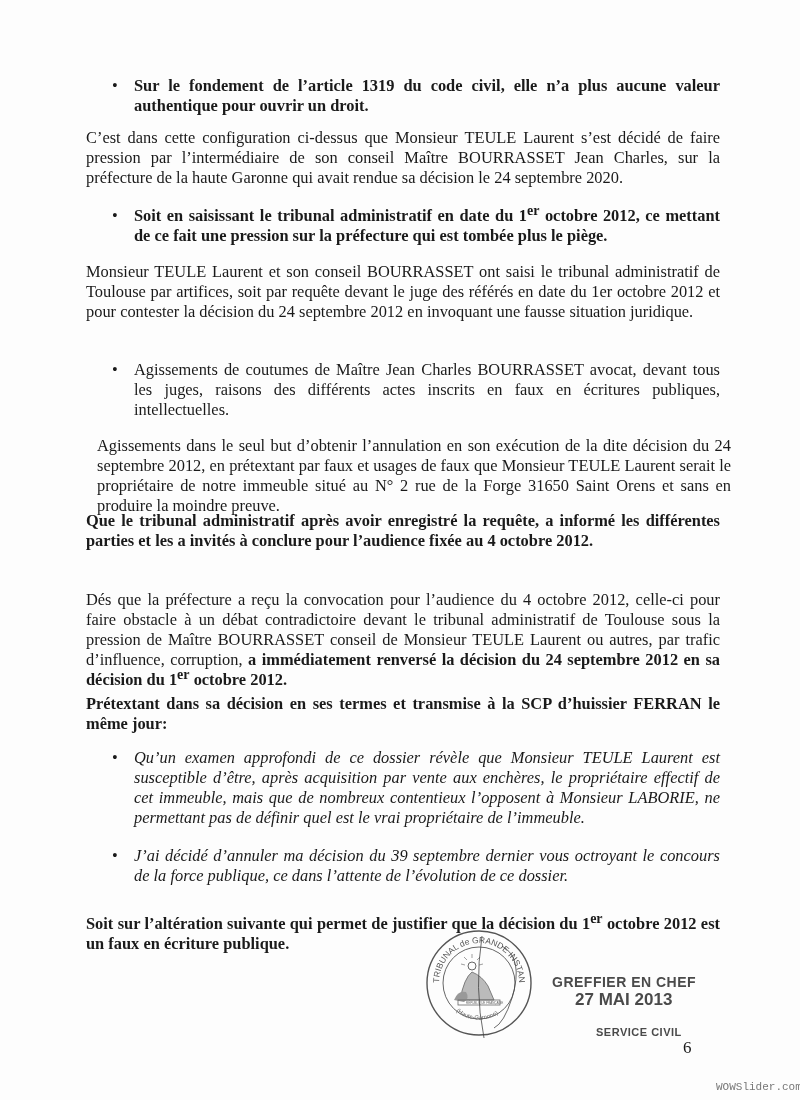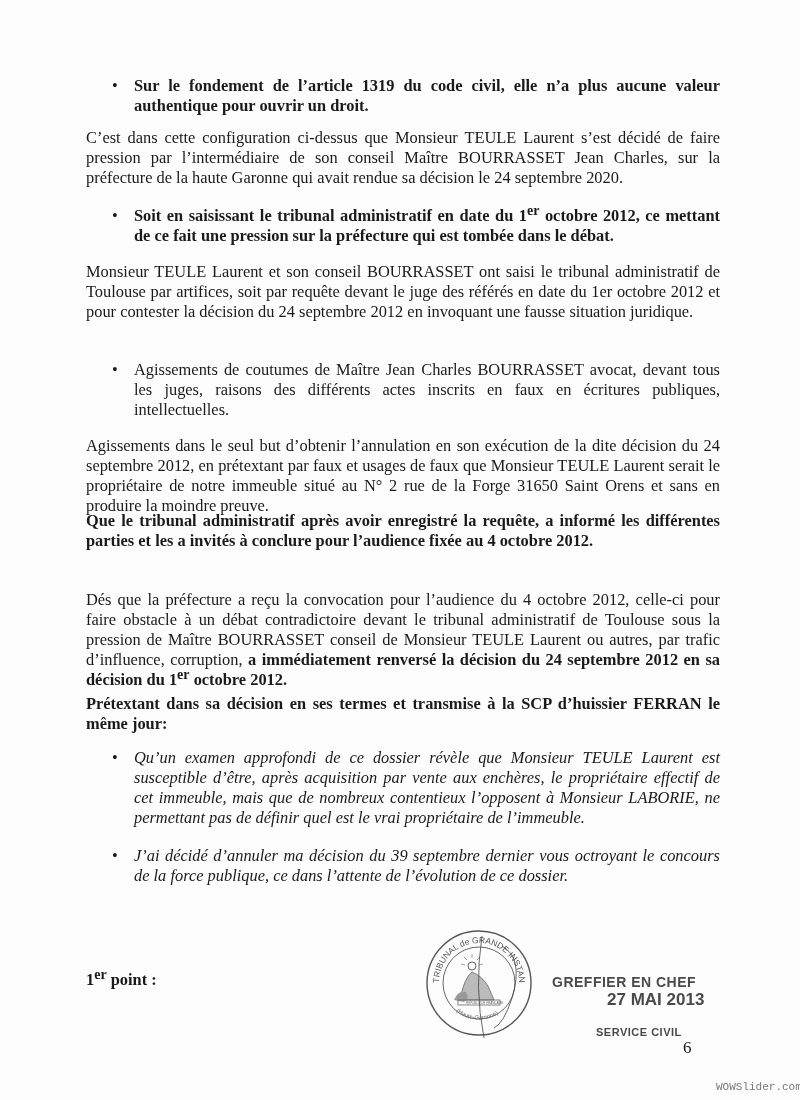--- a/index.html
+++ b/index.html
@@ -48,54 +48,54 @@
 
   <div class="bullet-item b" style="top:76px;">
     <span class="dot">•</span>
     <span>Sur le fondement de l’article 1319 du code civil, elle n’a plus aucune valeur authentique pour ouvrir un droit.</span>
   </div>
 
   <div class="p" style="top:128px;">C’est dans  cette configuration ci-dessus que Monsieur TEULE Laurent s’est décidé de faire pression par l’intermédiaire de son conseil Maître BOURRASSET Jean Charles, sur la préfecture de la haute Garonne qui avait rendue sa décision le 24 septembre 2020.</div>
 
   <div class="bullet-item b" style="top:206px;">
     <span class="dot">•</span>
-    <span>Soit en saisissant le tribunal administratif en date du 1</span><sup>er</sup><span> octobre 2012, ce mettant de ce fait une pression sur la préfecture qui est tombée dans le débat.</span>
+    <span>Soit en saisissant le tribunal administratif en date du 1</span><sup>er</sup><span> octobre 2012, ce mettant de ce fait une pression sur la préfecture qui est tombée plus le piège.</span>
   </div>
 
   <div class="p" style="top:262px;">Monsieur TEULE Laurent et son conseil BOURRASSET  ont saisi le tribunal administratif de Toulouse par artifices, soit par requête devant le juge des référés en date du 1er octobre 2012 et pour contester la décision du 24 septembre 2012 en invoquant une fausse situation juridique.</div>
 
   <div class="bullet-item" style="top:360px;">
     <span class="dot">•</span>
     <span>Agissements de coutumes de Maître Jean Charles BOURRASSET avocat, devant tous les juges, raisons des différents actes inscrits en faux en écritures publiques, intellectuelles.</span>
   </div>
 
-  <div class="p" style="top:436px;">Agissements dans le seul but  d’obtenir  l’annulation en son exécution de la dite décision du 24 septembre 2012, en prétextant par faux et usages de faux que Monsieur TEULE Laurent serait le propriétaire de notre immeuble situé au N° 2 rue de la Forge 31650 Saint Orens et sans en produire la moindre preuve.</div>
+  <div class="p" style="top:436px;margin-left:11px;">Agissements dans le seul but  d’obtenir  l’annulation en son exécution de la dite décision du 24 septembre 2012, en prétextant par faux et usages de faux que Monsieur TEULE Laurent serait le propriétaire de notre immeuble situé au N° 2 rue de la Forge 31650 Saint Orens et sans en produire la moindre preuve.</div>
 
   <div class="p" style="top:511px;font-weight:bold;">Que le tribunal administratif après avoir enregistré la requête, a informé les différentes parties et les a invités à conclure pour l’audience  fixée au 4 octobre 2012.</div>
 
   <div class="p" style="top:590px;">
     <span>Dés que la préfecture a reçu la convocation pour l’audience du 4 octobre 2012, celle-ci pour faire obstacle à un débat contradictoire devant le tribunal administratif de Toulouse sous la pression de Maître BOURRASSET conseil de Monsieur TEULE Laurent ou autres, par trafic d’influence, corruption, </span><span class="b">a immédiatement renversé la décision du 24 septembre 2012 en sa décision du 1</span><sup class="b">er</sup><span class="b"> octobre 2012.</span>
   </div>
 
   <div class="p b u" style="top:694px;">Prétextant  dans sa décision  en ses termes  et transmise à la SCP d’huissier FERRAN le même jour:</div>
 
   <div class="bullet-item i" style="top:748px;">
     <span class="dot">•</span>
     <span>Qu’un examen approfondi de ce dossier révèle que Monsieur TEULE Laurent est susceptible d’être, après acquisition par vente aux enchères, le propriétaire effectif de cet immeuble, mais que de nombreux contentieux l’opposent à Monsieur LABORIE, ne permettant pas de définir quel est le vrai propriétaire de l’immeuble.</span>
   </div>
 
   <div class="bullet-item i" style="top:846px;">
     <span class="dot">•</span>
     <span>J’ai décidé d’annuler ma décision du 39 septembre dernier vous octroyant le concours de la force publique, ce dans l’attente de l’évolution de ce dossier.</span>
   </div>
 
+  <div class="p b" style="top:914px;">
+    <span>Soit sur l’altération suivante qui permet de justifier que la décision du 1</span><sup>er</sup><span> octobre 2012 est un faux en écriture publique.</span>
+  </div>
 
-  <div class="p b u" style="top:970px; width:200px;">
-    <span>1</span><sup>er</sup><span> point :</span>
-  </div>
 
   <div class="stamp">
     <svg width="110" height="110" viewBox="0 0 110 110">
       <defs>
         <path id="ringTop" d="M 15 55 A 40 40 0 1 1 95 55"></path>
         <path id="ringBot" d="M 22 70 A 36 36 0 0 0 88 70"></path>
       </defs>
       <circle cx="55" cy="55" r="52" fill="none" stroke="#555" stroke-width="1.4"></circle>
       <circle cx="55" cy="55" r="36" fill="none" stroke="#666" stroke-width="1"></circle>
       <text font-family="Liberation Sans, sans-serif" font-size="8.5" fill="#555">
@@ -116,19 +116,19 @@
       <path d="M36 72 Q40 50 48 44 Q58 48 64 58 L70 72 Z" fill="#bbb" stroke="#666" stroke-width="0.8"></path>
       <path d="M30 72 Q34 62 42 64 Q46 70 40 74 Z" fill="#999"></path>
       <rect x="34" y="72" width="42" height="5" fill="none" stroke="#666" stroke-width="0.8"></rect>
       <text x="42" y="76" font-family="Liberation Sans, sans-serif" font-size="3" fill="#666">RÉPUBLIQUE FRANÇAISE</text>
 
       <path d="M 58 8 Q 50 60 60 110 M 78 18 Q 100 30 88 70 Q 80 95 70 100" fill="none" stroke="#444" stroke-width="0.8"></path>
     </svg>
   </div>
 
   <div class="stamp-text" style="left:552px; top:974px; font-size:14px;text-align:right;">GREFFIER EN CHEF</div>
-  <div class="stamp-text" style="left:575px; top:990px; font-size:17px; font-weight:bold; letter-spacing:0;margin-left:32px;">27 MAI 2013</div>
+  <div class="stamp-text" style="left:575px; top:990px; font-size:17px; font-weight:bold; letter-spacing:0;">27 MAI 2013</div>
   <div class="stamp-text" style="left:596px; top:1026px; font-size:11px;">SERVICE CIVIL</div>
 
   <div class="pagenum">6</div>
 
   <div class="watermark">WOWSlider.com</div>
 </div>
 
 </body></html>

